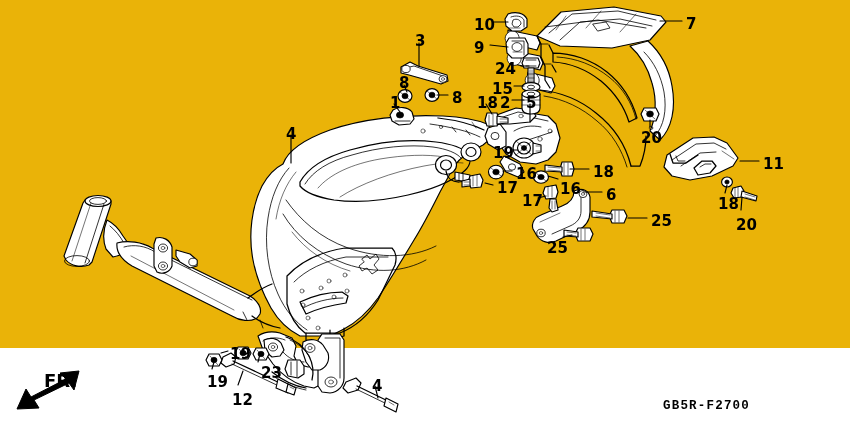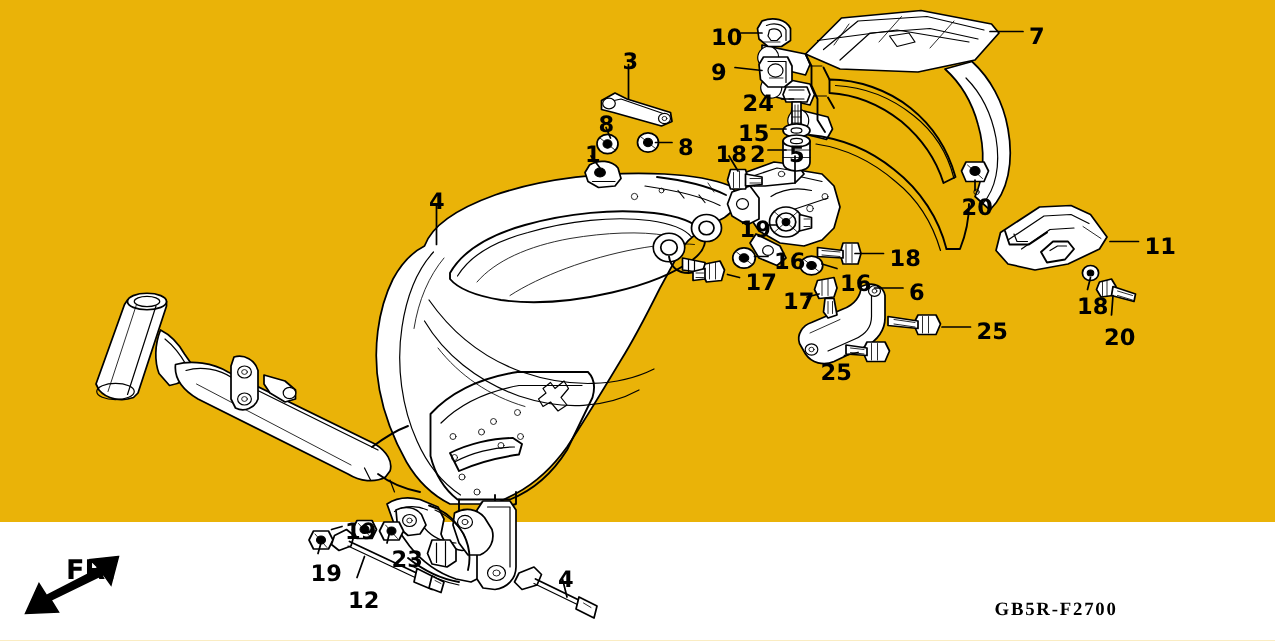--- a/index.html
+++ b/index.html
@@ -17,21 +17,21 @@
     font-weight:700;
     font-size:15px;
     color:#000;
     line-height:1;
     white-space:nowrap;
     letter-spacing:0px;
     -webkit-font-smoothing:none;
   }
   .code{
     position:absolute;
-    font-family:Liberation Serif, serif;
+    font-family:Liberation Mono, monospace;
     font-weight:700;
     font-size:12.5px;
     letter-spacing:1.2px;
     color:#000;
     white-space:nowrap;
     text-align:center;
   }
   .fr{
     position:absolute;
     font-family:"DejaVu Sans", sans-serif;

